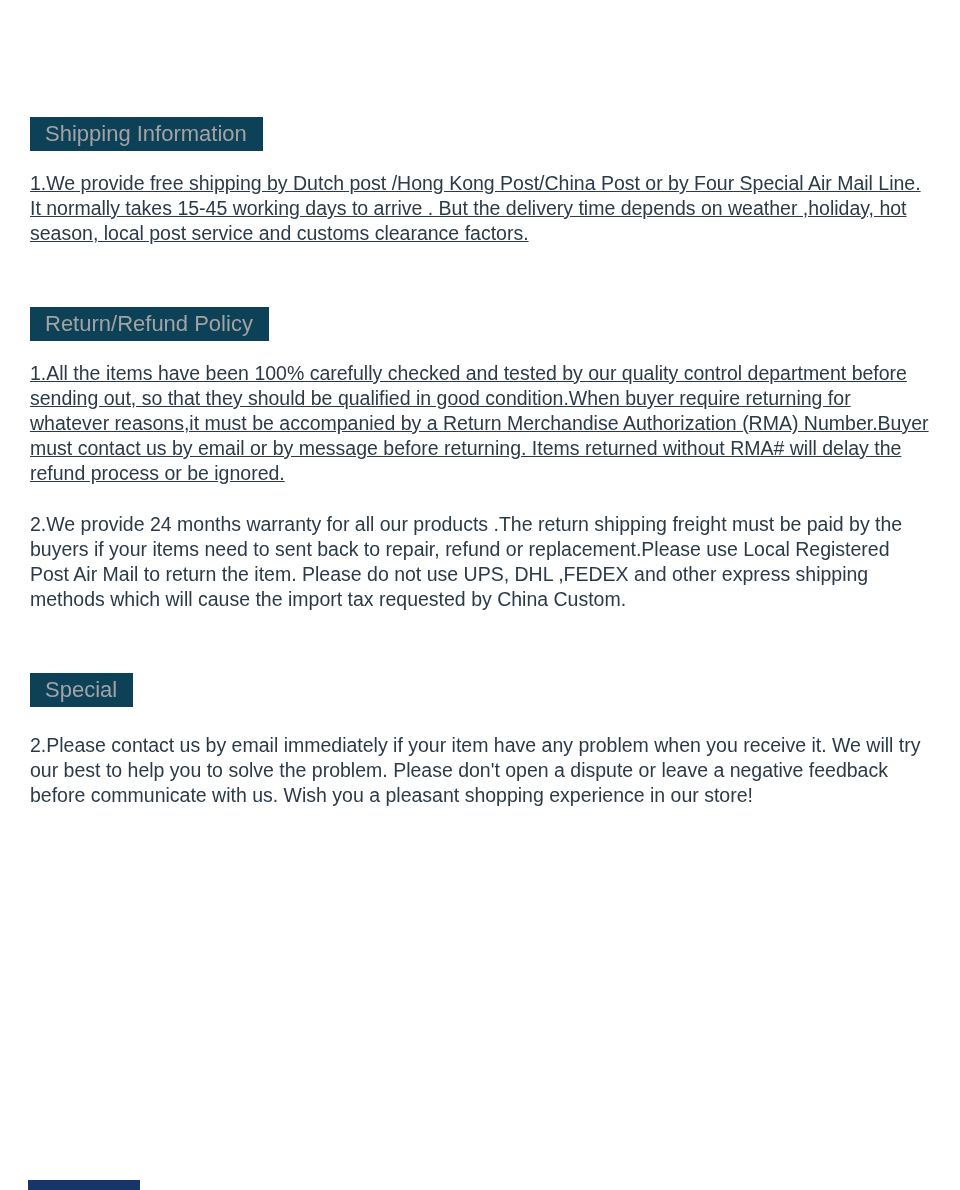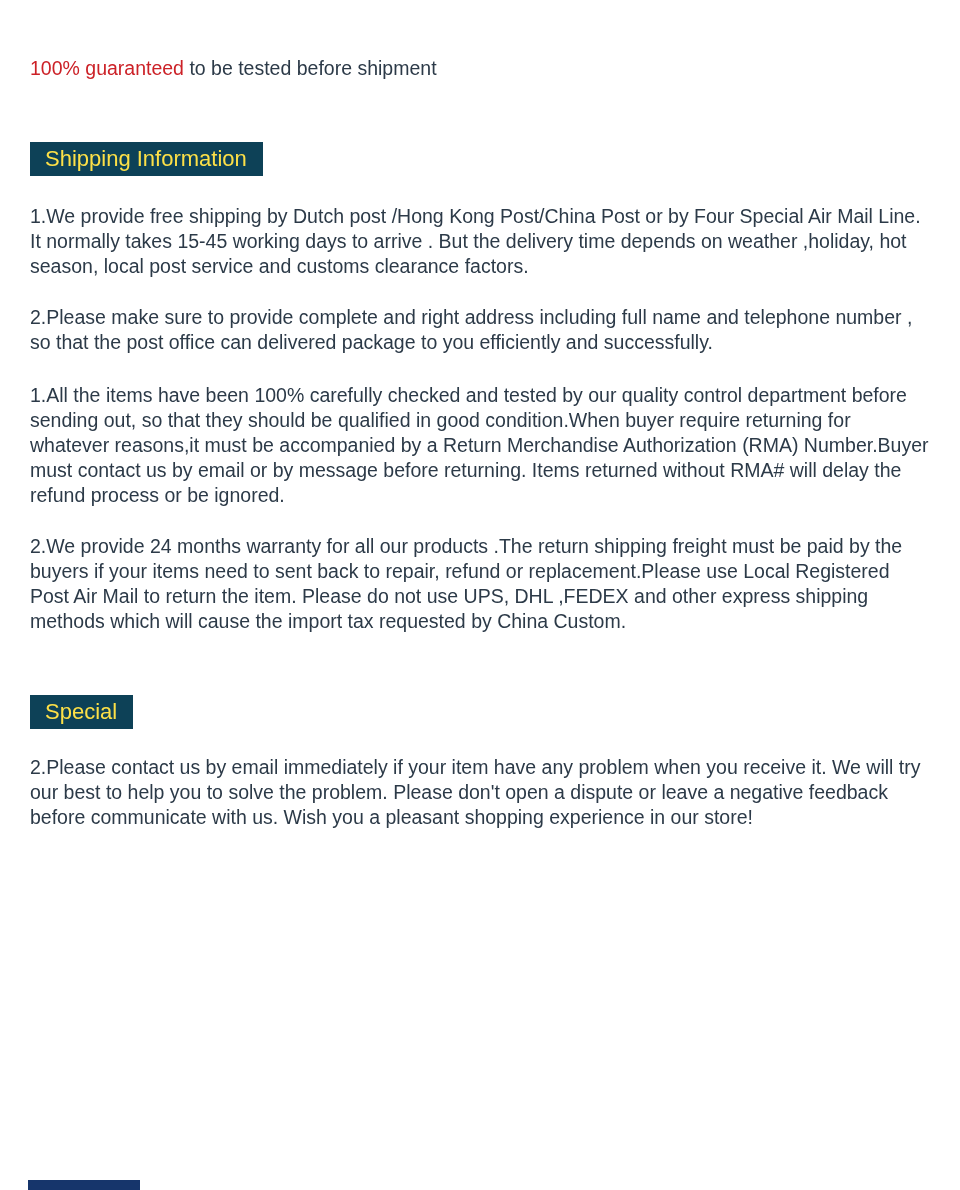--- a/index.html
+++ b/index.html
@@ -27,58 +27,58 @@
     font-size: 19.5px;
     line-height: 25px;
   }
   .section {
     margin-top: 0;
   }
   .section-header {
     display: inline-block;
     margin-top: 61px;
     background: #0d4157;
-    color: #fde047;
+    color: #a3a3a3;
     font-size: 22px;
     line-height: 34px;
     padding: 0 16px 0 15px;
     font-weight: 400;
   }
   .section p.para {
     font-size: 19.5px;
     line-height: 25px;
     margin-top: 26px;
   }
   .section p.para.first {
-    margin-top: 28px;
+    margin-top: 20px;
+    text-decoration: underline;
   }
   .partial-header {
     position: absolute;
     left: 28px;
     bottom: 0;
     width: 112px;
     height: 10px;
     background: #16356b;
   }
 </style>
 </head>
 <body>
 
 <div class="content">
 
-  <p class="guarantee"><span class="highlight">100% guaranteed</span><span> to be tested before shipment</span></p>
 
 
   <div class="section">
     <div class="section-header">Shipping Information</div>
     <p class="para first">1.We provide free shipping by Dutch post /Hong Kong Post/China Post or by Four Special Air Mail Line. It normally takes 15-45 working days to arrive . But the delivery time depends on weather ,holiday, hot season, local post service and customs clearance factors.</p>
-    <p class="para">2.Please make sure to provide complete and right address including full name and telephone number , so that the post office can delivered package to you efficiently and successfully.</p>
   </div>
 
   <div class="section">
+    <div class="section-header">Return/Refund Policy</div>
     <p class="para first">1.All the items have been 100% carefully checked and tested by our quality control department before sending out, so that they should be qualified in good condition.When buyer require returning for whatever  reasons,it must be accompanied by a Return Merchandise Authorization (RMA) Number.Buyer must contact us by email or by message before returning. Items returned without RMA# will delay the refund process or be ignored.</p>
     <p class="para">2.We provide 24 months warranty for all our products .The return shipping freight must be paid by the buyers if your items need to sent back to repair, refund or replacement.Please use Local Registered Post Air Mail to return the item. Please do not use UPS, DHL ,FEDEX and other express shipping methods which will cause the import tax requested by China Custom.</p>
   </div>
 
   <div class="section">
     <div class="section-header">Special</div>
     <p class="para">2.Please contact us by email immediately if your item have any problem when you receive it. We will try our best to help you to solve the problem. Please don't open a dispute or leave a negative feedback before communicate with us. Wish you a pleasant shopping experience in our store!</p>
   </div>
 
 </div>

